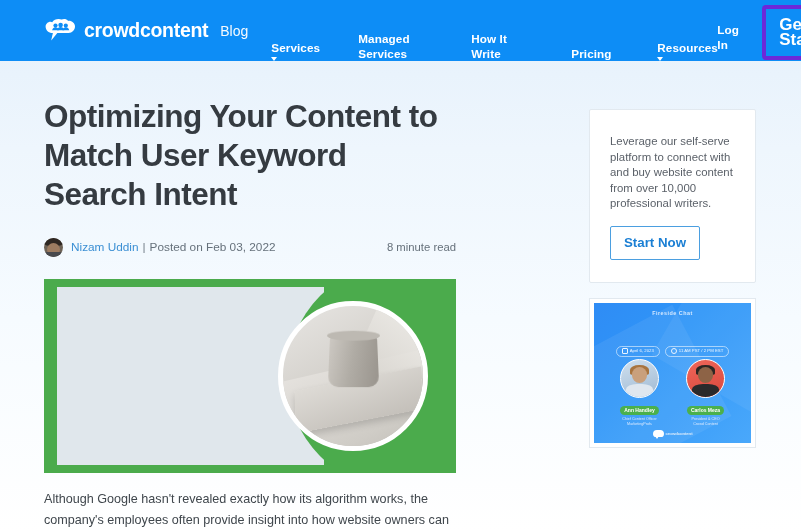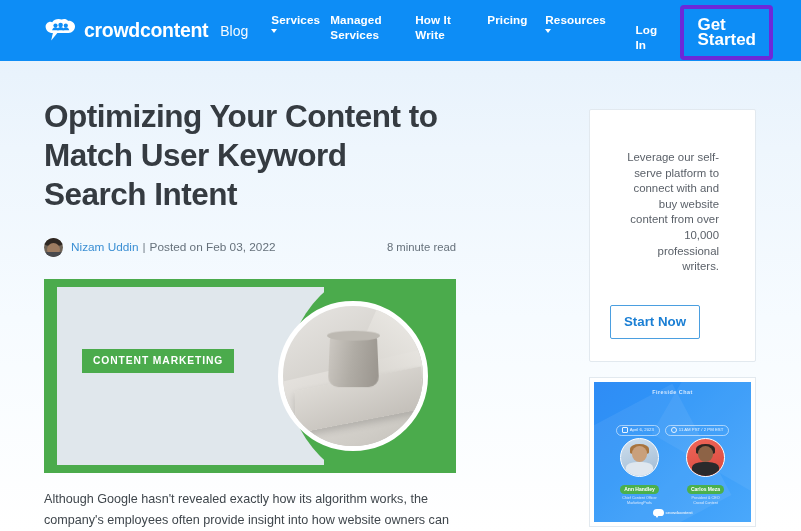--- a/index.html
+++ b/index.html
@@ -65,25 +65,26 @@
     font-weight: 400;
     color: #ffffff;
     margin-left: 5px;
     letter-spacing: 0px;
     line-height: 1;
     opacity: 0.96;
   }
 
   .nav {
     display: flex;
-    align-items: flex-start;
+    align-items: flex-end;
     margin-left: 23px;
     height: 61px;
     padding-top: 12px;
     box-sizing: border-box;
+    gap: 28px;
   }
   .nav-item {
     color: #ffffff;
     font-size: 11.7px;
     font-weight: 600;
     line-height: 15px;
     letter-spacing: 0.1px;
     cursor: pointer;
     text-align: left;
     position: relative;
@@ -342,22 +343,21 @@
     color: #4a5159;
     font-size: 13.2px;
     font-weight: 700;
     line-height: 17px;
     margin: 0 0 3px 0;
   }
   .cta-body {
     color: #5b6169;
     font-size: 11.4px;
     line-height: 15.6px;
-    margin: 16px;
-    text-align: right;
+    margin: 0;
   }
   .cta-btn {
     display: inline-block;
     margin-top: 14px;
     border: 1px solid #4b9fe0;
     color: #1b7fd4;
     background: #ffffff;
     font-size: 13.3px;
     font-weight: 700;
     padding: 8px 13px;
@@ -614,21 +614,20 @@
         <span class="byline-sep">|</span>
         <span class="byline-date">Posted on Feb 03, 2022</span>
         <span class="read-time">8 minute read</span>
       </div>
 
       <div class="featured">
         <div class="featured-inner">
           <div class="featured-greenbox"></div>
           <div class="featured-greenwedge"></div>
 
-          <div class="featured-badge">CONTENT MARKETING</div>
 
           <div class="featured-photo">
             <span class="photo-sheet"></span>
             <span class="photo-fold"></span>
             <span class="photo-tray"></span>
             <span class="photo-cup"></span>
           </div>
         </div>
       </div>
 

